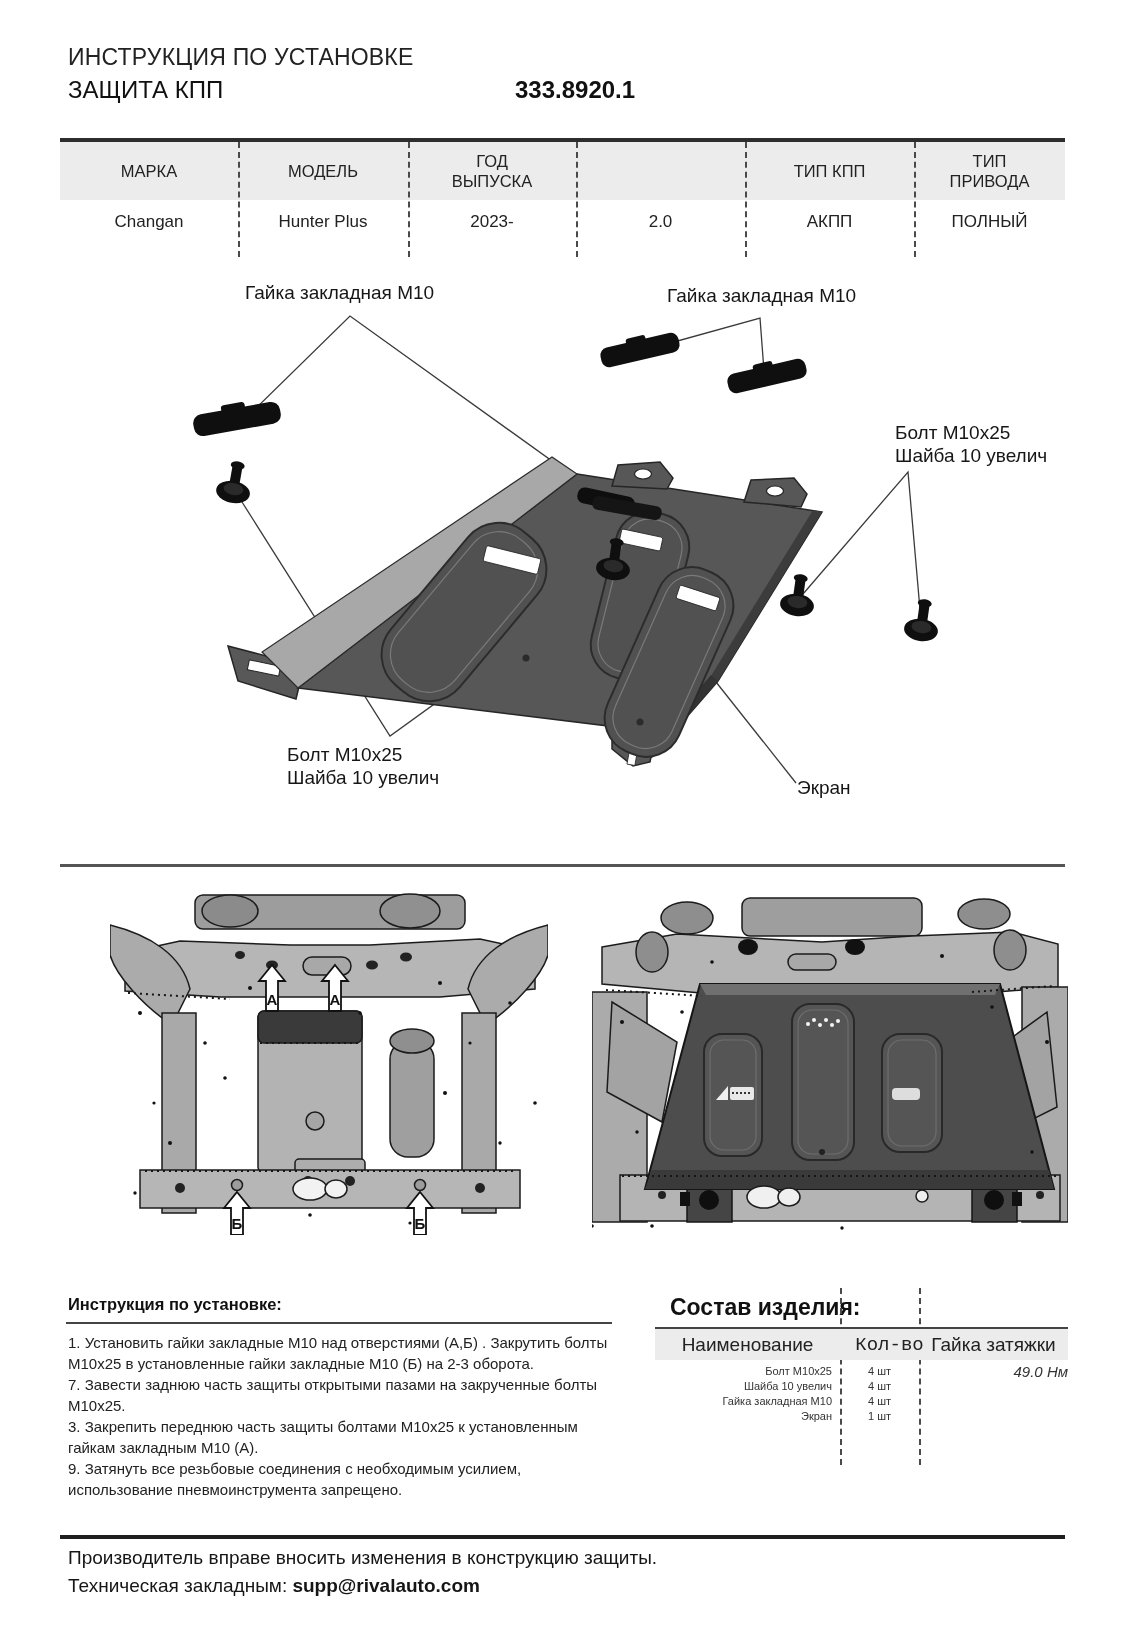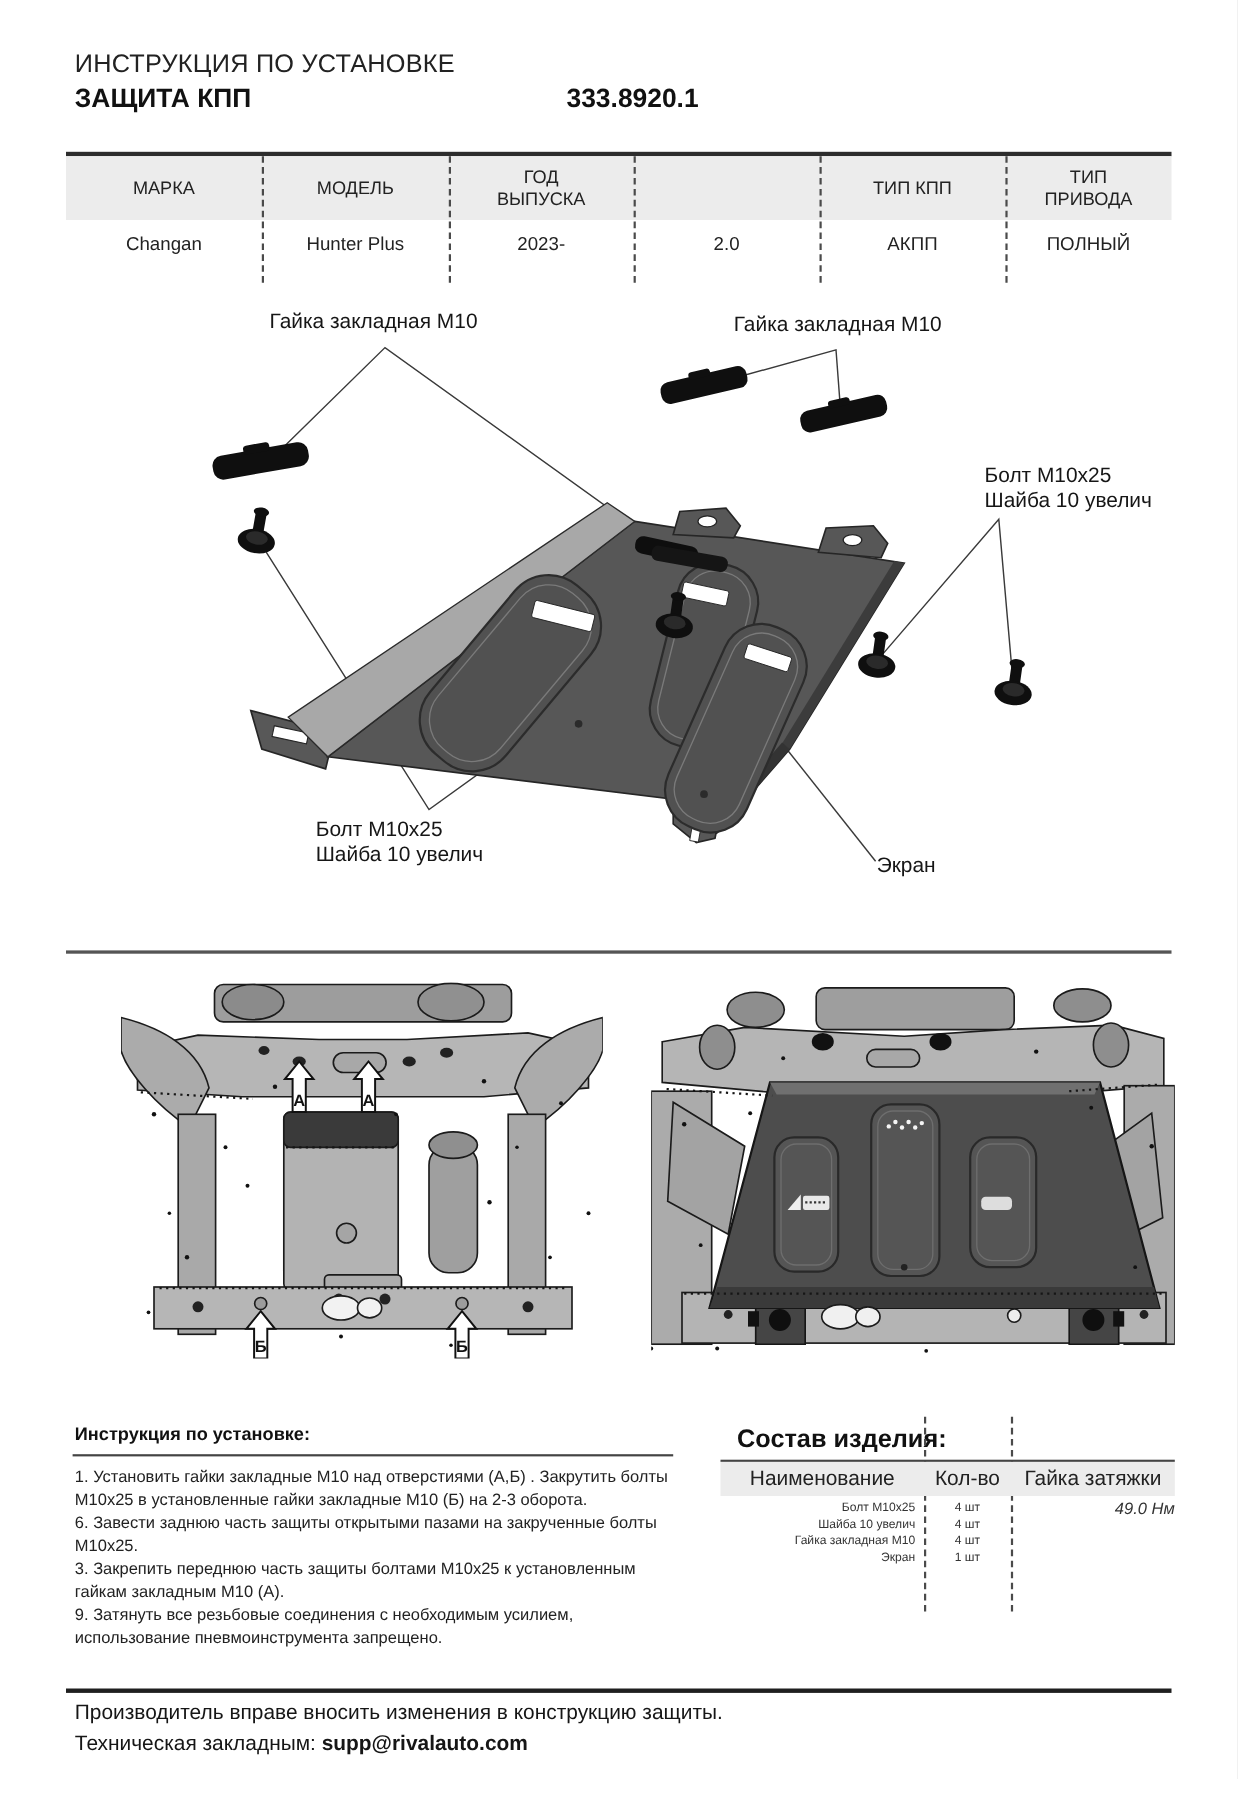--- a/index.html
+++ b/index.html
@@ -2,21 +2,21 @@
 <html><head>
 <meta charset="utf-8">
 <style>
   html,body{margin:0;padding:0;background:#e8e8e8;}
   .page{position:relative;width:1125px;height:1641px;background:#ffffff;margin:0 auto;
         font-family:"Liberation Sans",sans-serif;color:#1c1c1c;overflow:hidden;}
   .abs{position:absolute;}
 
   
   .h-line1{left:68px;top:44px;font-size:23px;letter-spacing:0.2px;color:#222;}
-  .h-line2{left:68px;top:76px;font-size:24px;font-weight:bold;color:#111;}
+  .h-line2{left:68px;top:76px;font-size:24px;font-weight:normal;color:#111;}
   .h-part{left:515px;top:76px;font-size:24px;font-weight:bold;color:#111;}
 
   
   .spec{left:60px;top:138px;width:1005px;height:120px;}
   .spec .topbar{position:absolute;left:0;top:0;width:1005px;height:4px;background:#2d2d2d;}
   .spec .hdr-bg{position:absolute;left:0;top:4px;width:1005px;height:58px;background:#ececec;}
   .spec .vline{position:absolute;top:4px;height:115px;width:0;border-left:2px dashed #4a4a4a;}
   .spec .cell{position:absolute;display:flex;align-items:center;justify-content:center;
               text-align:center;white-space:pre-line;font-size:16.5px;color:#222;line-height:20px;}
   .spec .hcell{top:4px;height:58px;}
@@ -376,33 +376,33 @@
       <path d="M30,284 L465,284"></path>
         <path d="M14,98 L110,104"></path>
         <path d="M380,100 L462,94"></path>
     </g>
   </svg>
 
   <div class="abs instr-head">Инструкция по установке:</div>
   <div class="abs instr-rule"></div>
   <div class="abs instr-body">
     <div>1. Установить гайки закладные М10 над отверстиями (А,Б) . Закрутить болты М10х25 в установленные гайки закладные М10 (Б) на 2-3 оборота.</div>
-    <div>6. Завести заднюю часть защиты открытыми пазами на закрученные болты М10х25.</div>
+    <div>7. Завести заднюю часть защиты открытыми пазами на закрученные болты М10х25.</div>
     <div>3. Закрепить переднюю часть защиты болтами М10х25 к установленным гайкам закладным М10 (А).</div>
     <div>9. Затянуть все резьбовые соединения с необходимым усилием, использование пневмоинструмента запрещено.</div>
   </div>
 
   <div class="abs comp-head">Состав изделия:</div>
   <div class="abs comp">
     <div class="vline" style="left:185px;"></div>
     <div class="vline" style="left:264px;"></div>
     <div class="rule"></div>
     <div class="hdr-bg"></div>
     <div class="hcell" style="left:0;width:185px;">Наименование</div>
-    <div class="hcell" style="left:185px;width:79px;">Кол-во</div>
+    <div class="hcell" style="left:195px;width:79px;font-family:Liberation Mono, monospace;">Кол-во</div>
     <div class="hcell" style="left:264px;width:149px;">Гайка затяжки</div>
 
     <div class="rname" style="left:0;top:76px;width:177px;">Болт М10х25</div>
     <div class="rqty" style="left:185px;top:76px;width:79px;">4 шт</div>
     <div class="rtorq" style="left:264px;top:76px;width:149px;">49.0 Нм</div>
 
     <div class="rname" style="left:0;top:91px;width:177px;">Шайба 10 увелич</div>
     <div class="rqty" style="left:185px;top:91px;width:79px;">4 шт</div>
 
     <div class="rname" style="left:0;top:106px;width:177px;">Гайка закладная М10</div>

